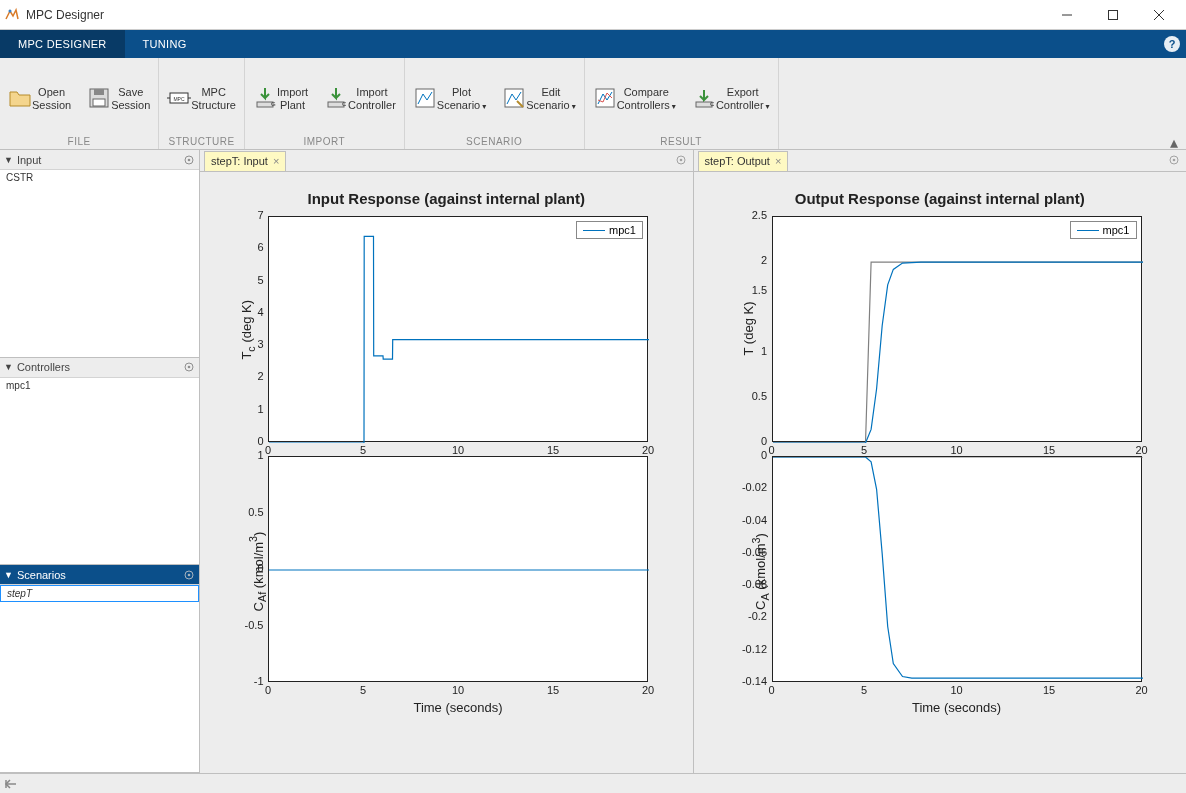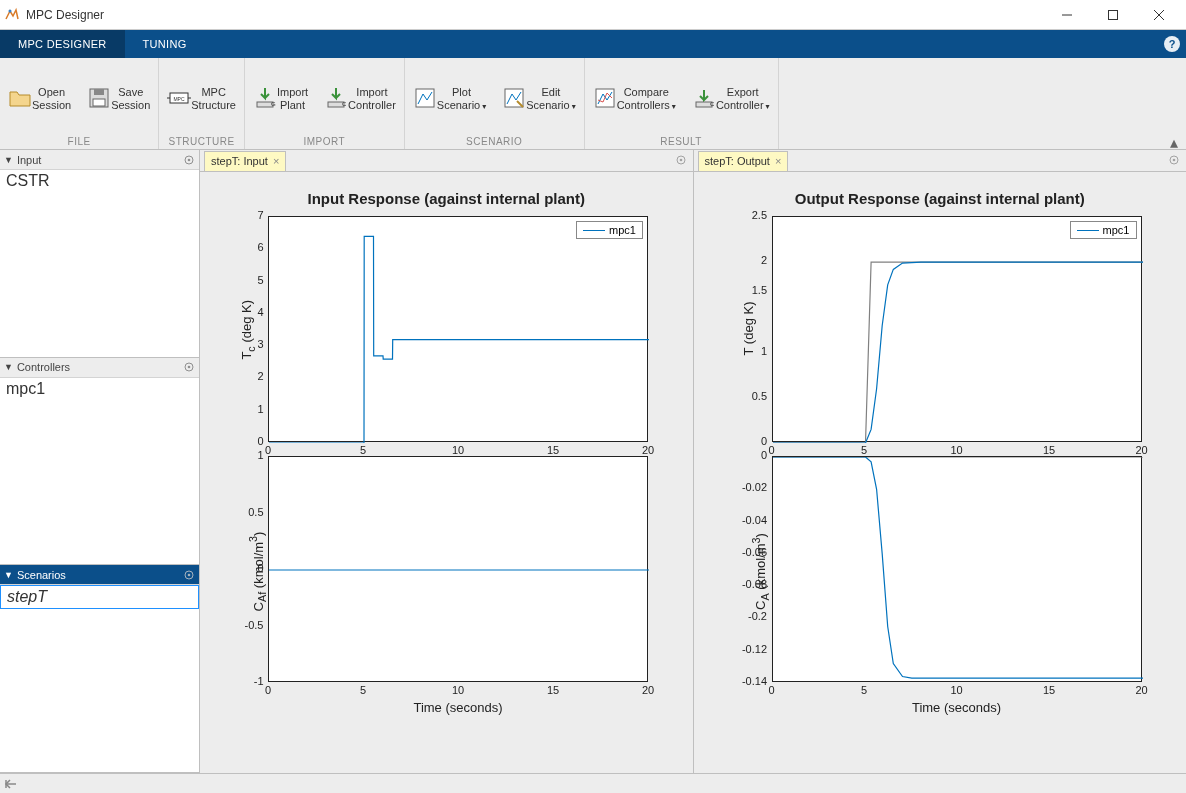--- a/index.html
+++ b/index.html
@@ -31,21 +31,21 @@
 
 .sidebar { width: 200px; display: flex; flex-direction: column; border-right: 1px solid #bfbfbf; background:#fff; }
 .panel { display: flex; flex-direction: column; flex: 1; min-height: 0; border-bottom: 1px solid #bfbfbf; }
 .panelhdr { height: 20px; background: #ededed; display: flex; align-items: center; padding: 0 4px; font-size: 11px; color: #444; border-bottom: 1px solid #d4d4d4; }
 .panelhdr.selected { background: #0b4f8a; color: #fff; }
 .panelhdr .caret { margin-right: 4px; font-size: 9px; }
 .panelhdr .hspacer { flex:1; }
 .panelhdr .gear { width: 12px; height: 12px; opacity: 0.5; cursor: pointer; }
 .panelhdr.selected .gear { filter: invert(1); opacity:0.8; }
 .panellist { flex: 1; background: #fff; overflow: auto; }
-.listitem { font-size: 16px; padding: 2px 6px; color: #333; cursor: pointer; }
+.listitem { font-size: 10px; padding: 2px 6px; color: #333; cursor: pointer; }
 .listitem.editing { border: 1px solid #1e90ff; background: #fff; font-style: italic; }
 
 .plotsarea { flex: 1; display: flex; }
 .plotdoc { flex: 1; display: flex; flex-direction: column; background:#ededed; border-right:1px solid #bfbfbf; }
 .plotdoc:last-child { border-right:none; }
 .doctabs { height: 22px; background: #ededed; display: flex; align-items: center; border-bottom: 1px solid #bfbfbf; padding-left:4px; }
 .doctab { height: 20px; background: #fef9c3; border: 1px solid #bfbfbf; border-bottom: none; padding: 0 6px; font-size: 11px; display: flex; align-items: center; gap: 5px; cursor: pointer; color:#333; }
 .doctab .x { font-size: 11px; color: #888; cursor: pointer; }
 .doctabs .dspacer { flex:1; }
 .doctabs .docgear { margin-right:6px; opacity:0.4; cursor:pointer; }

